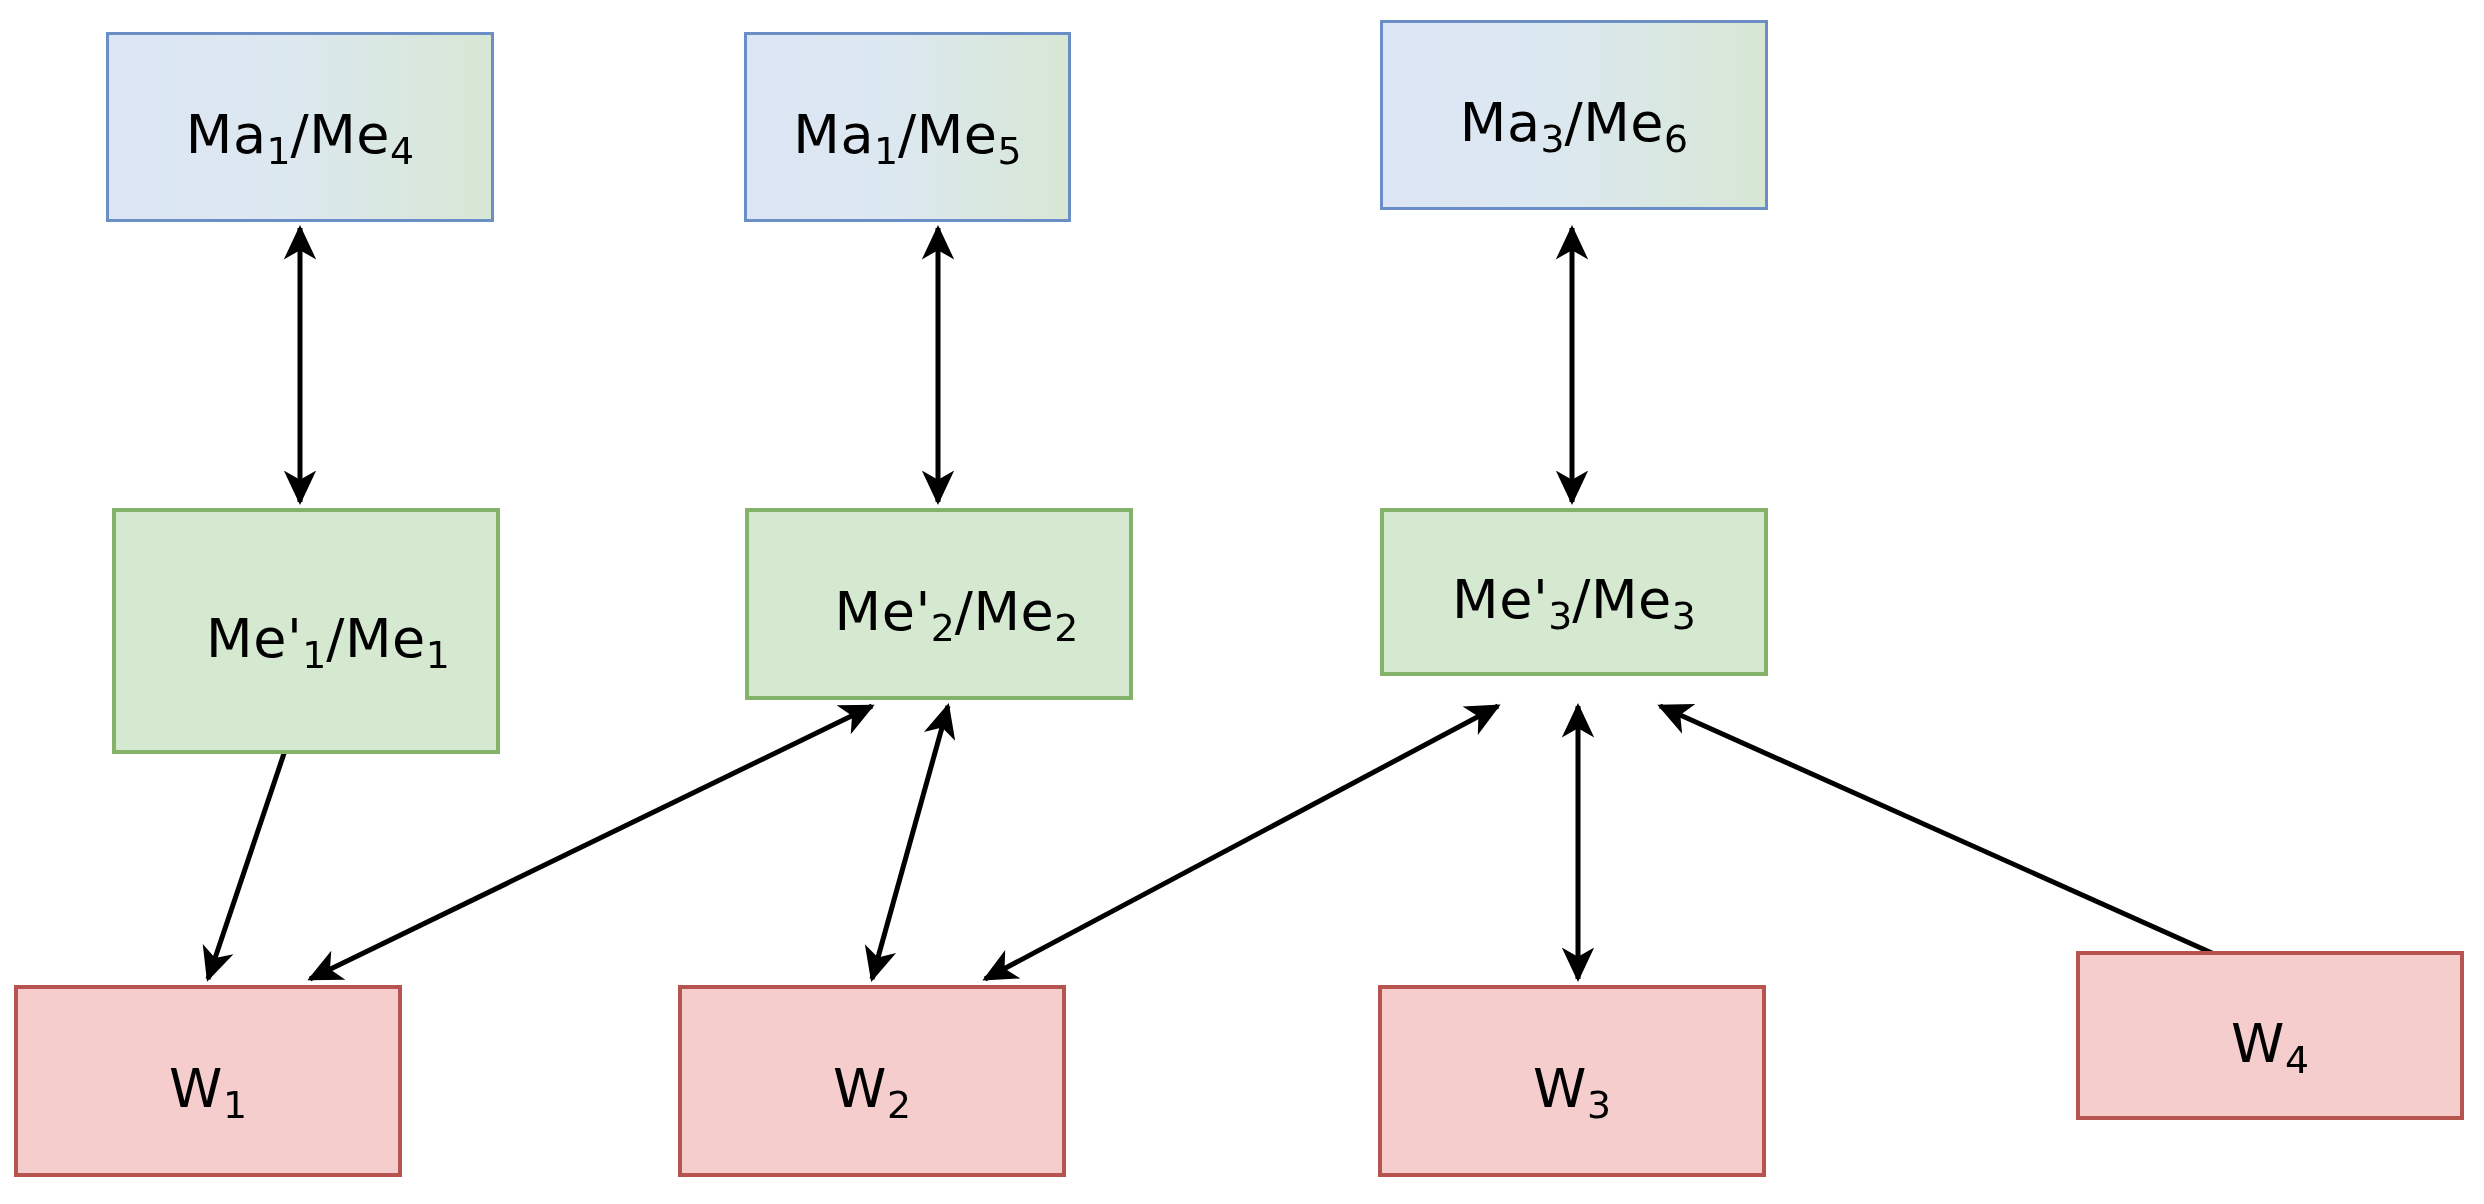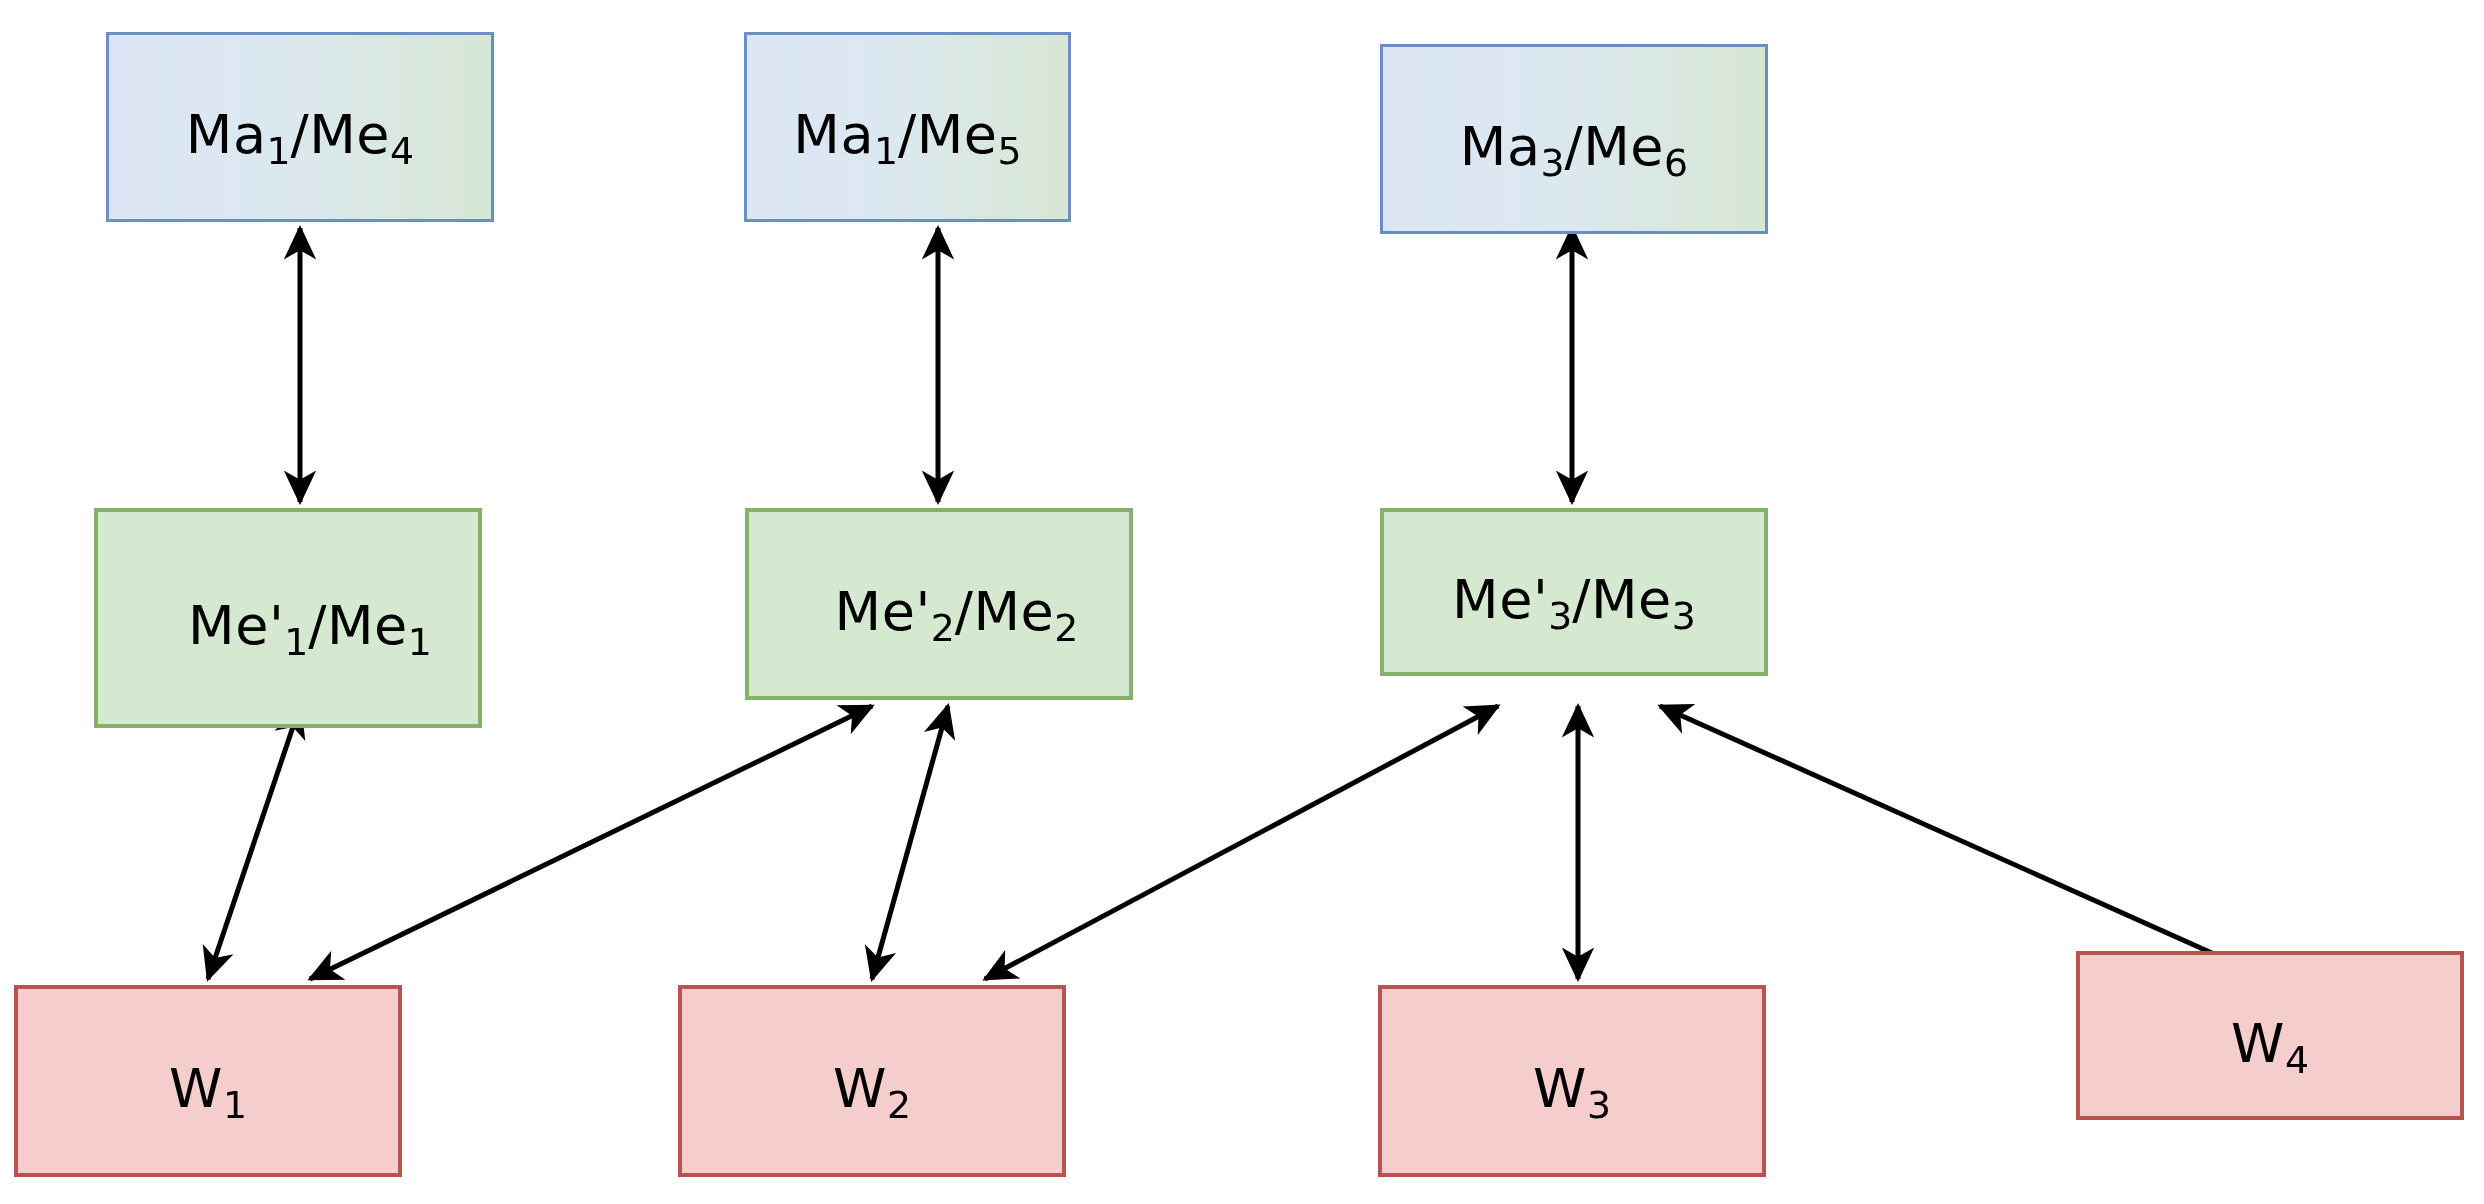--- a/index.html
+++ b/index.html
@@ -95,25 +95,25 @@
   </svg>
 
   <div class="node node-top" style="left:106px; top:32px; width:388px; height:190px;">
     <span class="label"><span>Ma</span><sub>1</sub><span>/</span><span>Me</span><sub>4</sub></span>
   </div>
 
   <div class="node node-top" style="left:744px; top:32px; width:327px; height:190px;">
     <span class="label"><span>Ma</span><sub>1</sub><span>/</span><span>Me</span><sub>5</sub></span>
   </div>
 
-  <div class="node node-top" style="left:1380px; top:44px; width:388px; height:190px;">
+  <div class="node node-top" style="left:1380px; top:20px; width:388px; height:190px;">
     <span class="label"><span>Ma</span><sub>3</sub><span>/</span><span>Me</span><sub>6</sub></span>
   </div>
 
-  <div class="node node-mid" style="left:94px; top:508px; width:388px; height:220px;padding-left:44px;">
+  <div class="node node-mid" style="left:112px; top:508px; width:388px; height:246px;padding-left:44px;">
     <span class="label"><span>Me'</span><sub>1</sub><span>/</span><span>Me</span><sub>1</sub></span>
   </div>
 
   <div class="node node-mid" style="left:745px; top:508px; width:388px; height:192px;padding-left:35px;">
     <span class="label"><span>Me'</span><sub>2</sub><span>/</span><span>Me</span><sub>2</sub></span>
   </div>
 
   <div class="node node-mid" style="left:1380px; top:508px; width:388px; height:168px;">
     <span class="label"><span>Me'</span><sub>3</sub><span>/</span><span>Me</span><sub>3</sub></span>
   </div>

